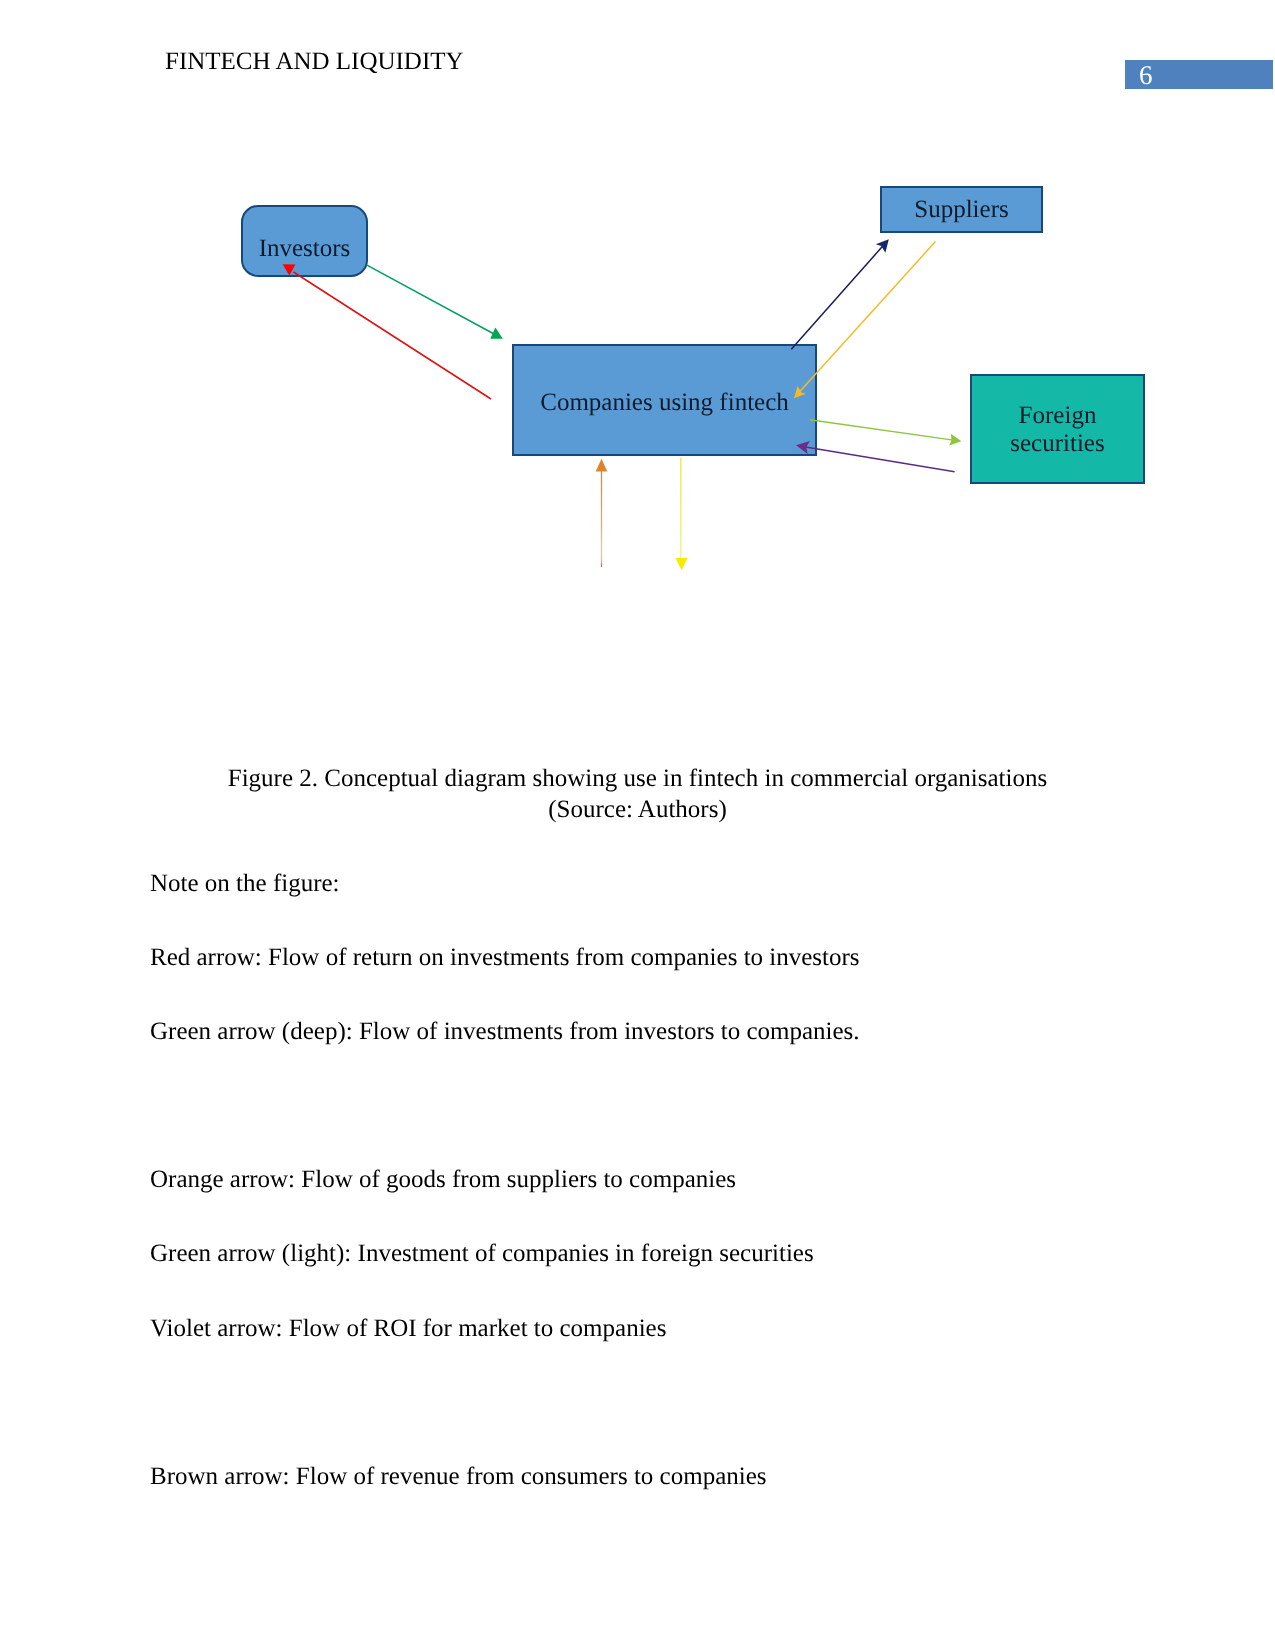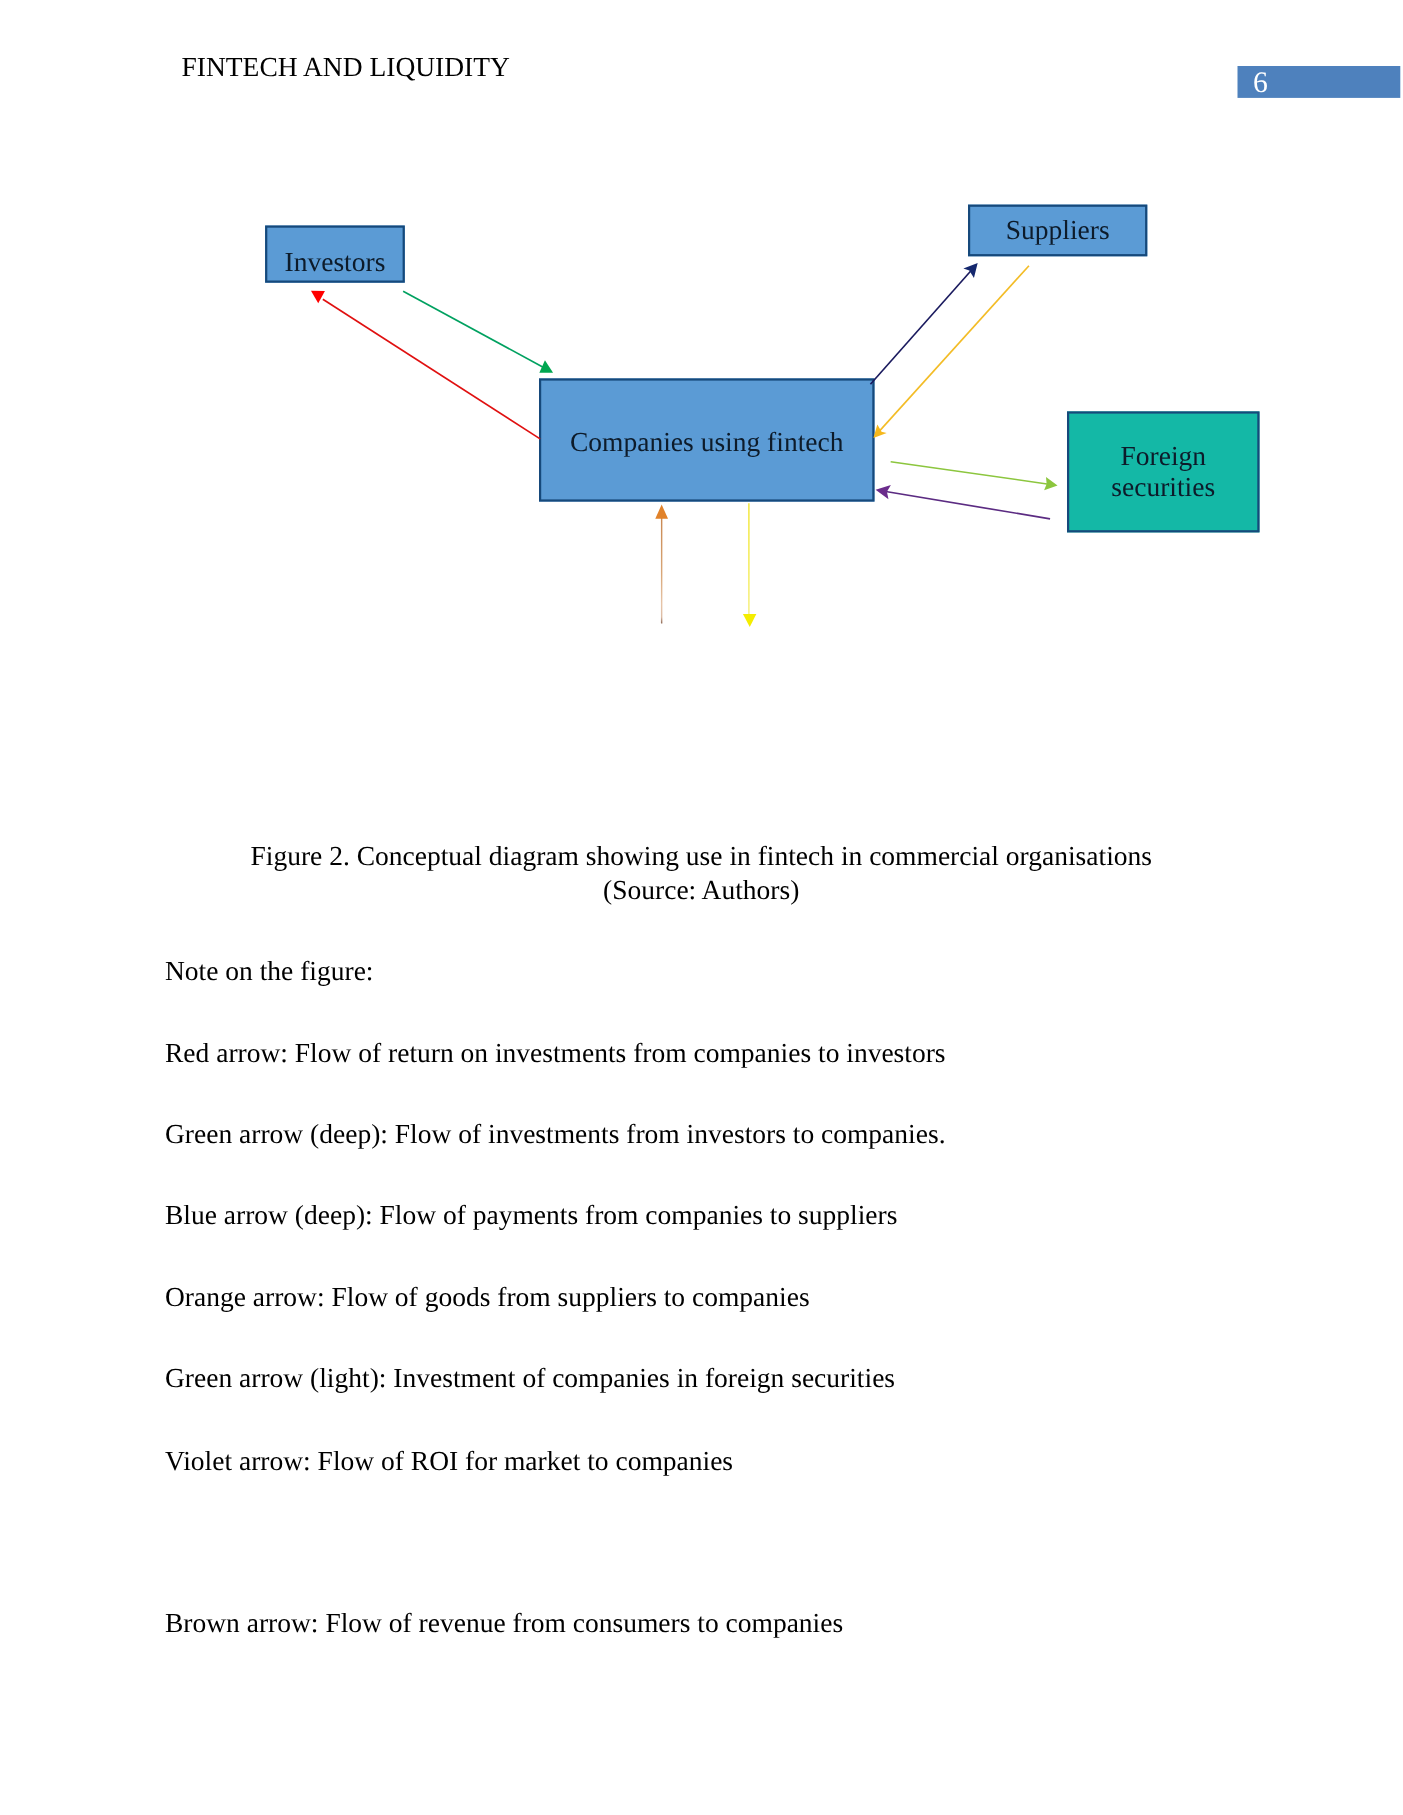--- a/index.html
+++ b/index.html
@@ -11,23 +11,23 @@
   .page{position:absolute;inset:0;opacity:0.999;}
   #header-title{position:absolute;left:165px;top:47px;font-size:25px;line-height:30px;white-space:nowrap;}
   #page-number-box{position:absolute;left:1125px;top:60px;width:148px;height:29px;background:#4E81BD;}
   #page-number{position:absolute;left:1139px;top:59px;font-size:27px;line-height:32px;color:#FFFFFF;}
   .diagram{position:absolute;left:0;top:0;width:1275px;height:700px;z-index:2;}
   .node{position:absolute;z-index:1;background:#5B9BD5;border:2px solid #16497B;box-sizing:border-box;
         display:flex;align-items:center;justify-content:center;text-align:center;
         font-size:25px;line-height:30px;color:#0D1B2A;}
   .caption{position:absolute;width:1275px;text-align:center;font-size:25px;line-height:30px;}
   .para{position:absolute;left:150px;font-size:25px;line-height:30px;white-space:nowrap;}
-  #node-investors{left:241px;top:205px;width:127px;height:52px;padding-top:15px;}
+  #node-investors{left:241px;top:205px;width:127px;height:72px;padding-top:15px;border-radius:17px;}
   #node-suppliers{left:880px;top:186px;width:163px;height:47px;padding-top:1px;}
-  #node-companies{left:490px;top:344px;width:305px;height:112px;padding-top:6px;}
+  #node-companies{left:512px;top:344px;width:305px;height:112px;padding-top:6px;}
   #node-foreign{left:970px;top:374px;width:175px;height:110px;line-height:28.5px;padding-top:2px;}
   #node-customers{left:503px;top:576px;width:306px;height:76px;padding-top:2px;}
   #fig-caption{top:764px;}
   #fig-source{top:795px;}
   #note-heading{top:869px;}
   #note-0{top:943px;}
   #note-1{top:1017px;}
   #note-2{top:1091px;}
   #note-3{top:1165px;}
   #note-4{top:1239px;}
@@ -106,18 +106,17 @@
   <div class="node" id="node-foreign" style="background: #14b8a6; border-color: rgb(22, 73, 123); align-items: center;">
     <span>Foreign securities</span>
   </div>
 
   <div class="caption" id="fig-caption">Figure 2. Conceptual diagram showing use in fintech in commercial organisations</div>
   <div class="caption" id="fig-source">(Source: Authors)</div>
 
   <div class="para" id="note-heading">Note on the figure:</div>
   <div class="para" id="note-0">Red arrow: Flow of return on investments from companies to investors</div>
   <div class="para" id="note-1">Green arrow (deep): Flow of investments from investors to companies.</div>
-  <div class="para" id="note-2">Blue arrow (deep): Flow of payments from companies to suppliers</div>
   <div class="para" id="note-3">Orange arrow: Flow of goods from suppliers to companies</div>
   <div class="para" id="note-4">Green arrow (light): Investment of companies in foreign securities</div>
   <div class="para" id="note-5">Violet arrow: Flow of ROI for market to companies</div>
   <div class="para" id="note-7">Brown arrow: Flow of revenue from consumers to companies</div>
 </div>
 
 </body></html>

